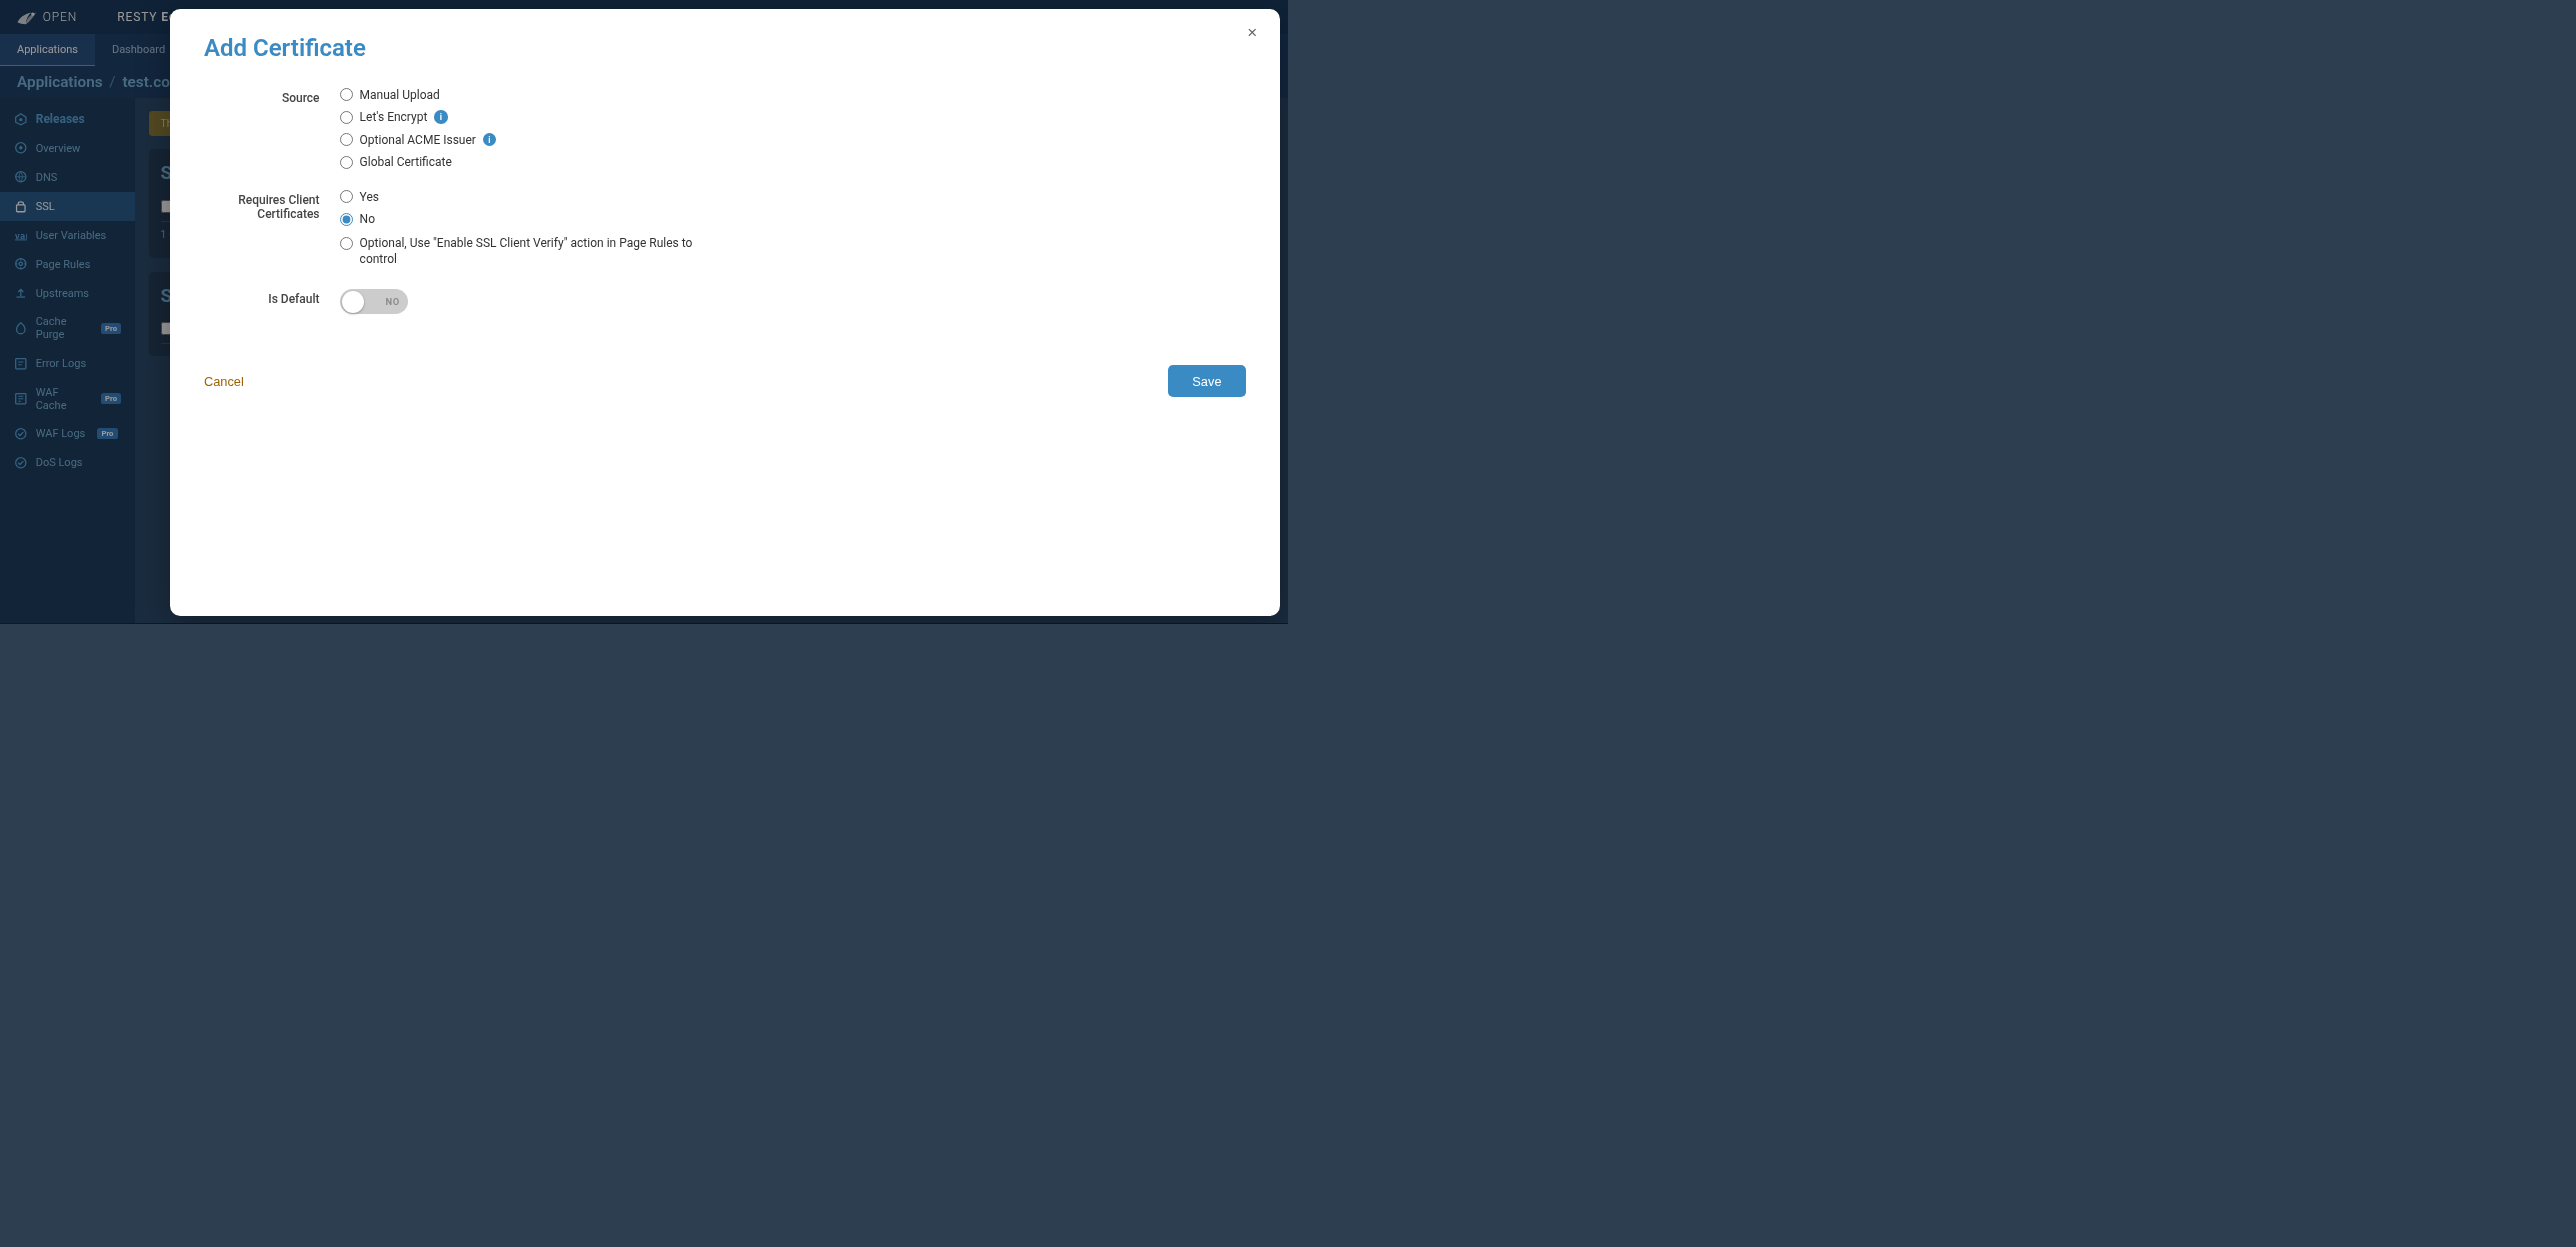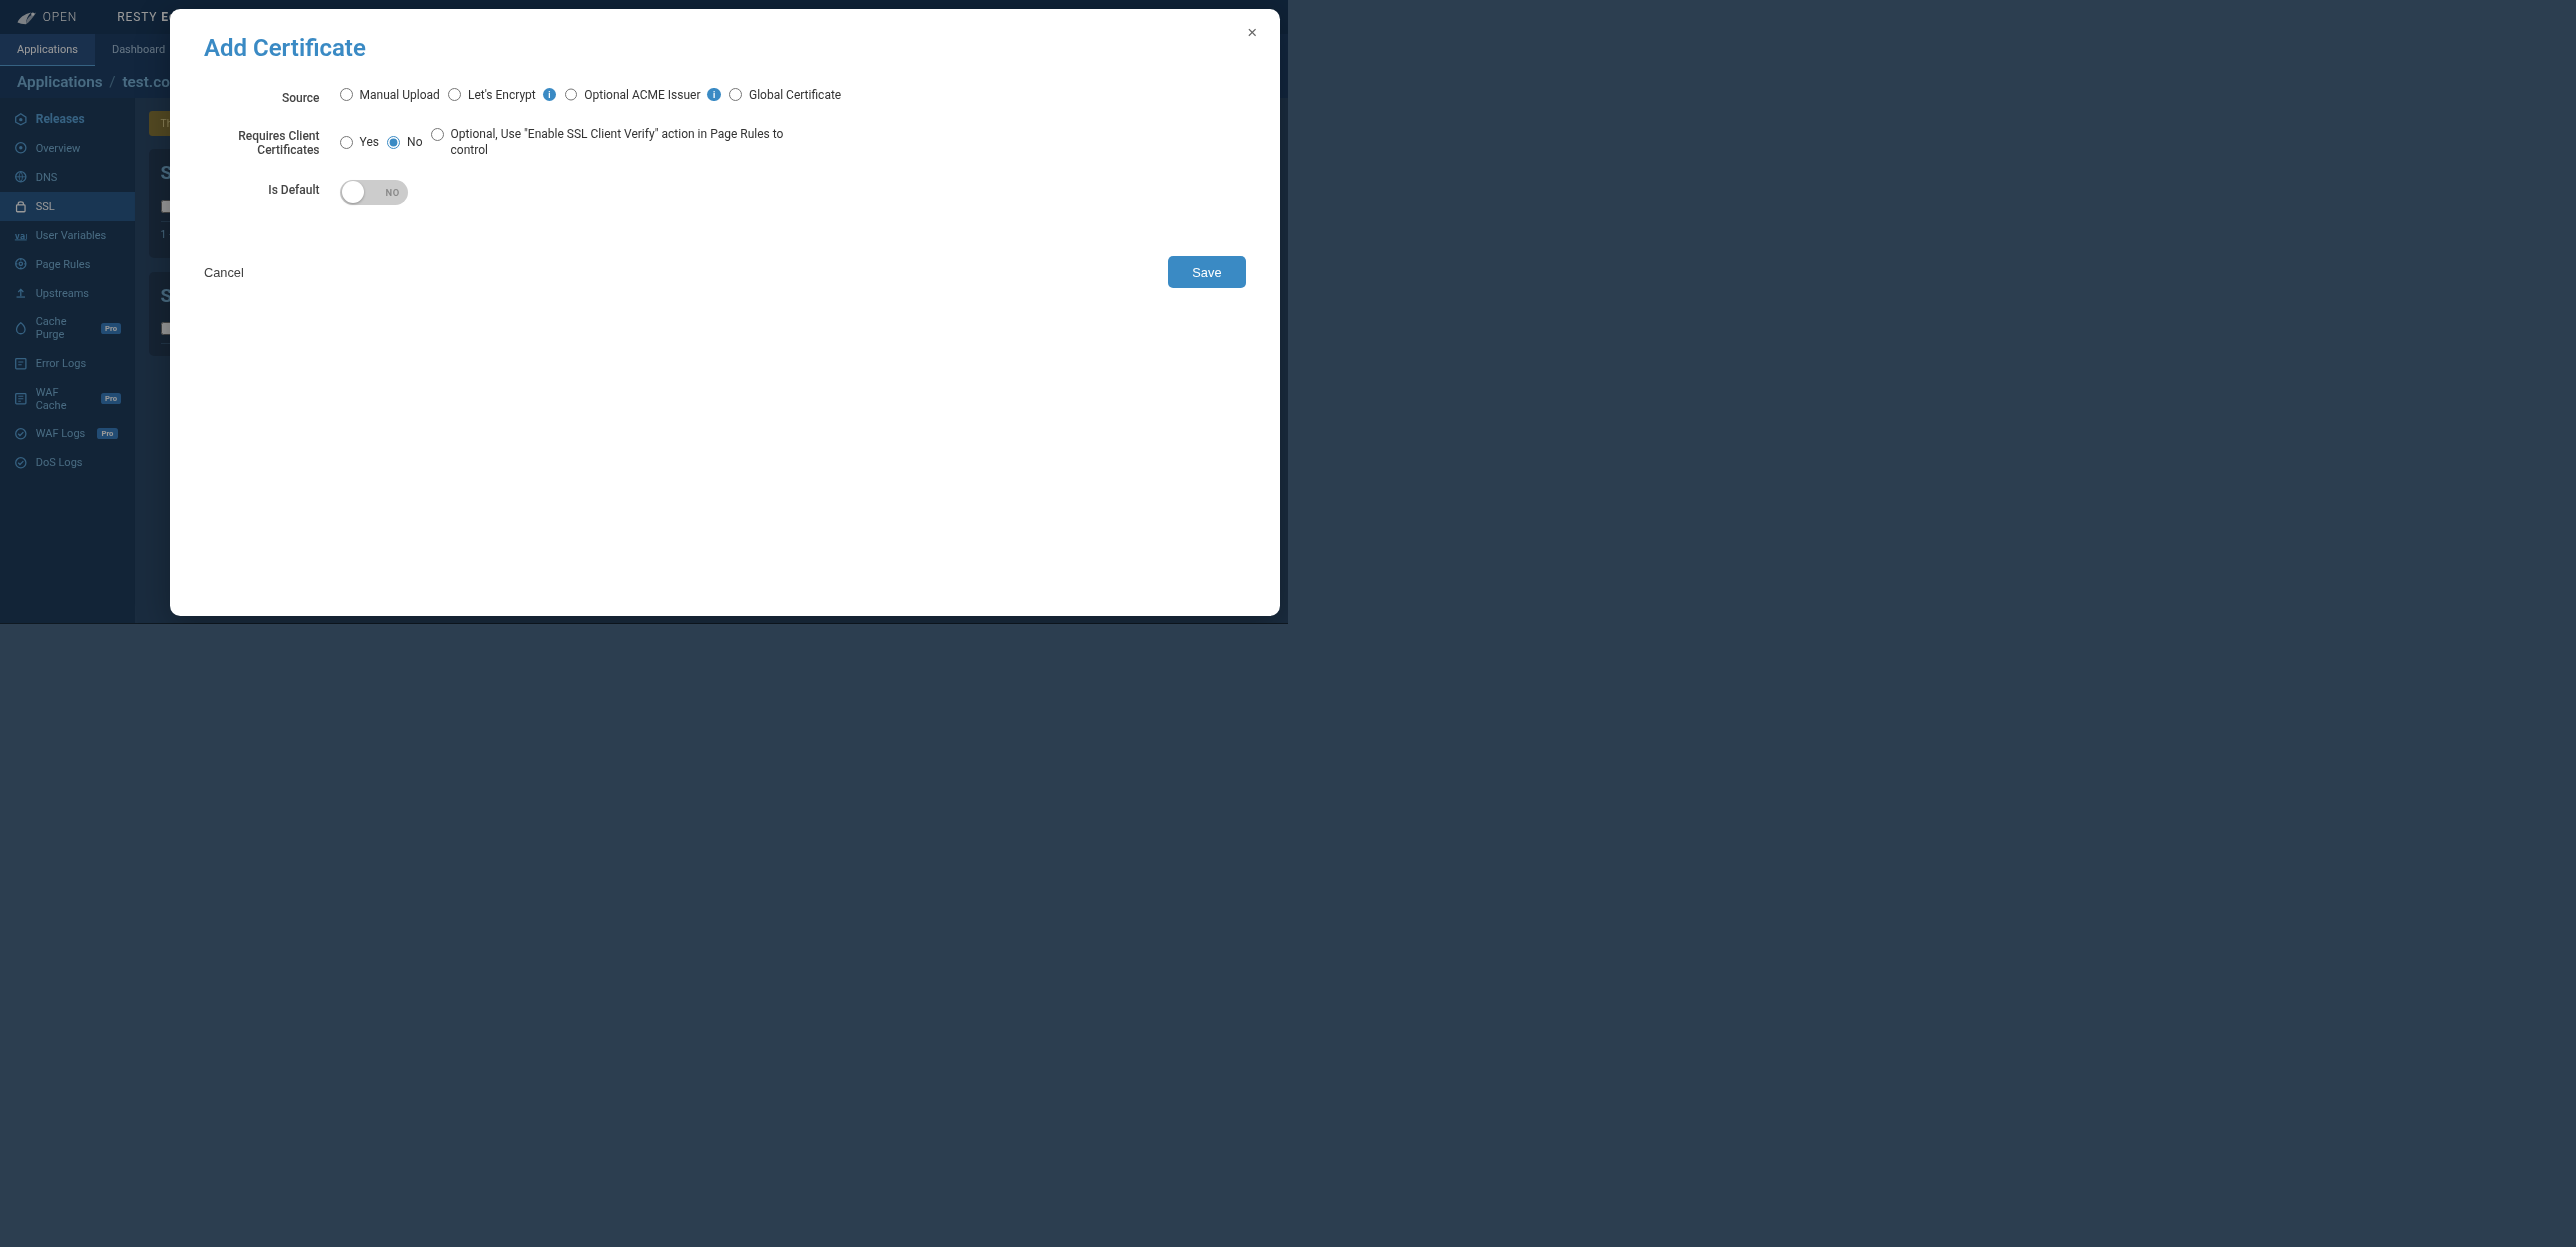--- a/index.html
+++ b/index.html
@@ -269,21 +269,21 @@
       padding-top: 3.4px;
       font-size: 12px;
       color: #444;
       font-weight: 500;
       flex-shrink: 0;
     }
 
     .form-controls {
       flex: 1;
       display: flex;
-      flex-direction: row;
+      flex-direction: column;
       gap: 8.5px;
     }
 
     .radio-option {
       display: flex;
       align-items: center;
       gap: 6.8px;
       font-size: 12px;
       color: #333;
       cursor: pointer;
@@ -345,21 +345,21 @@
       display: flex;
       justify-content: space-between;
       align-items: center;
       margin-top: 34px;
       padding-top: 17px;
     }
 
     .btn-cancel {
       background: none;
       border: none;
-      color: #404040;
+      color: #a16207;
       font-size: 12.8px;
       cursor: pointer;
       text-decoration: none;
     }
 
     .btn-save {
       background: #3a8ac4;
       color: white;
       border: none;
       border-radius: 5.1px;

